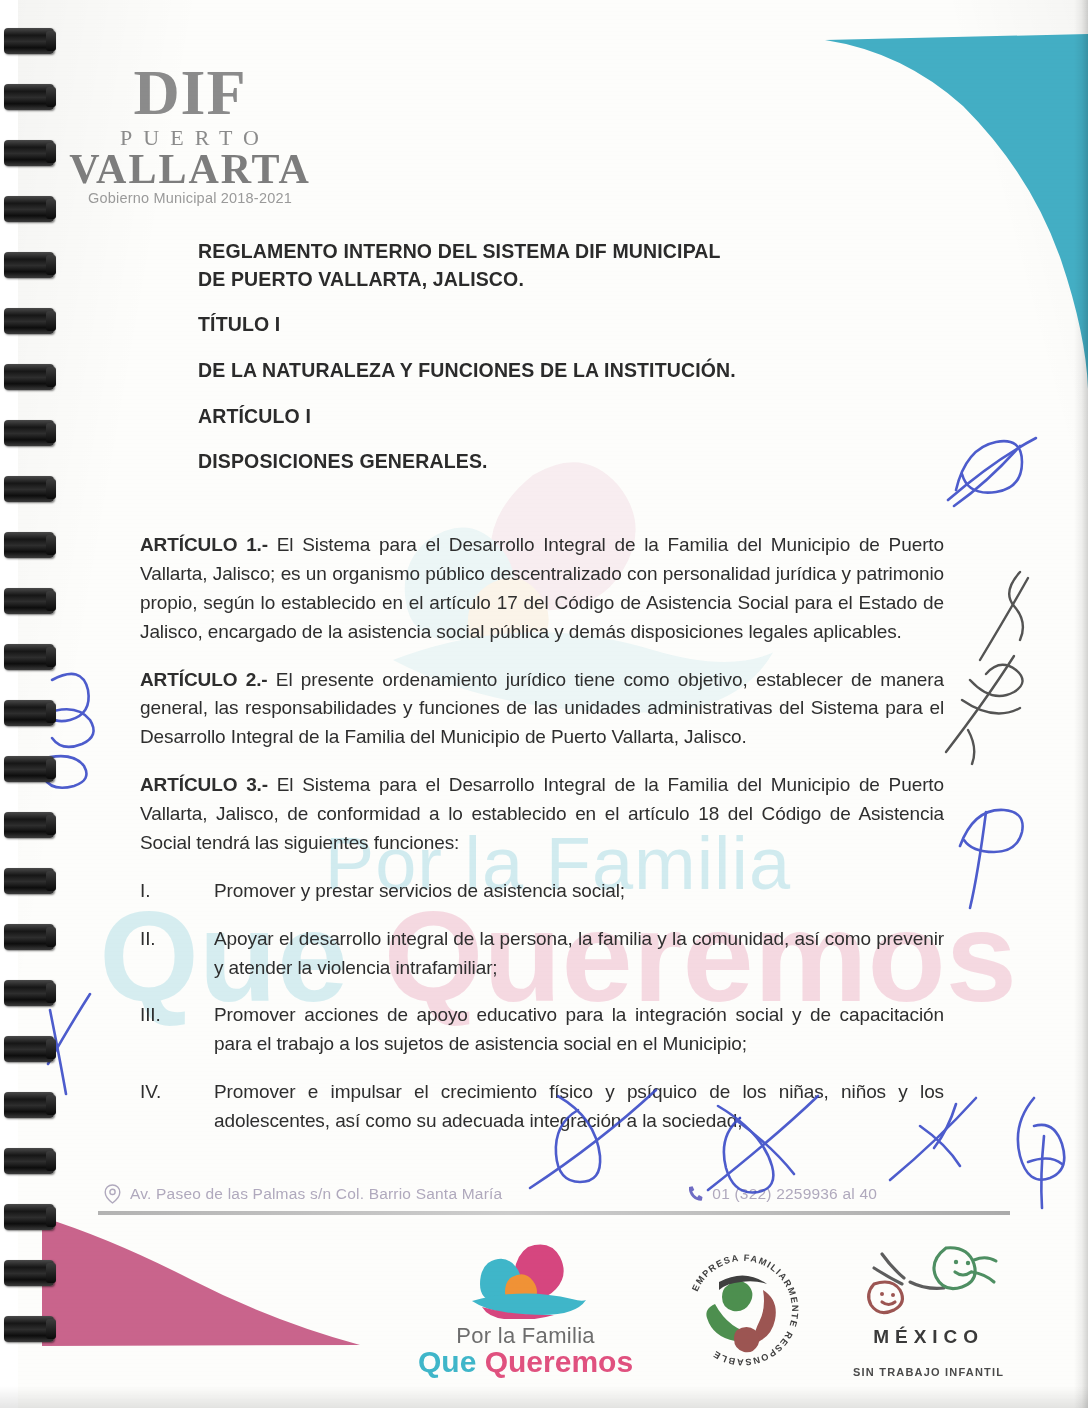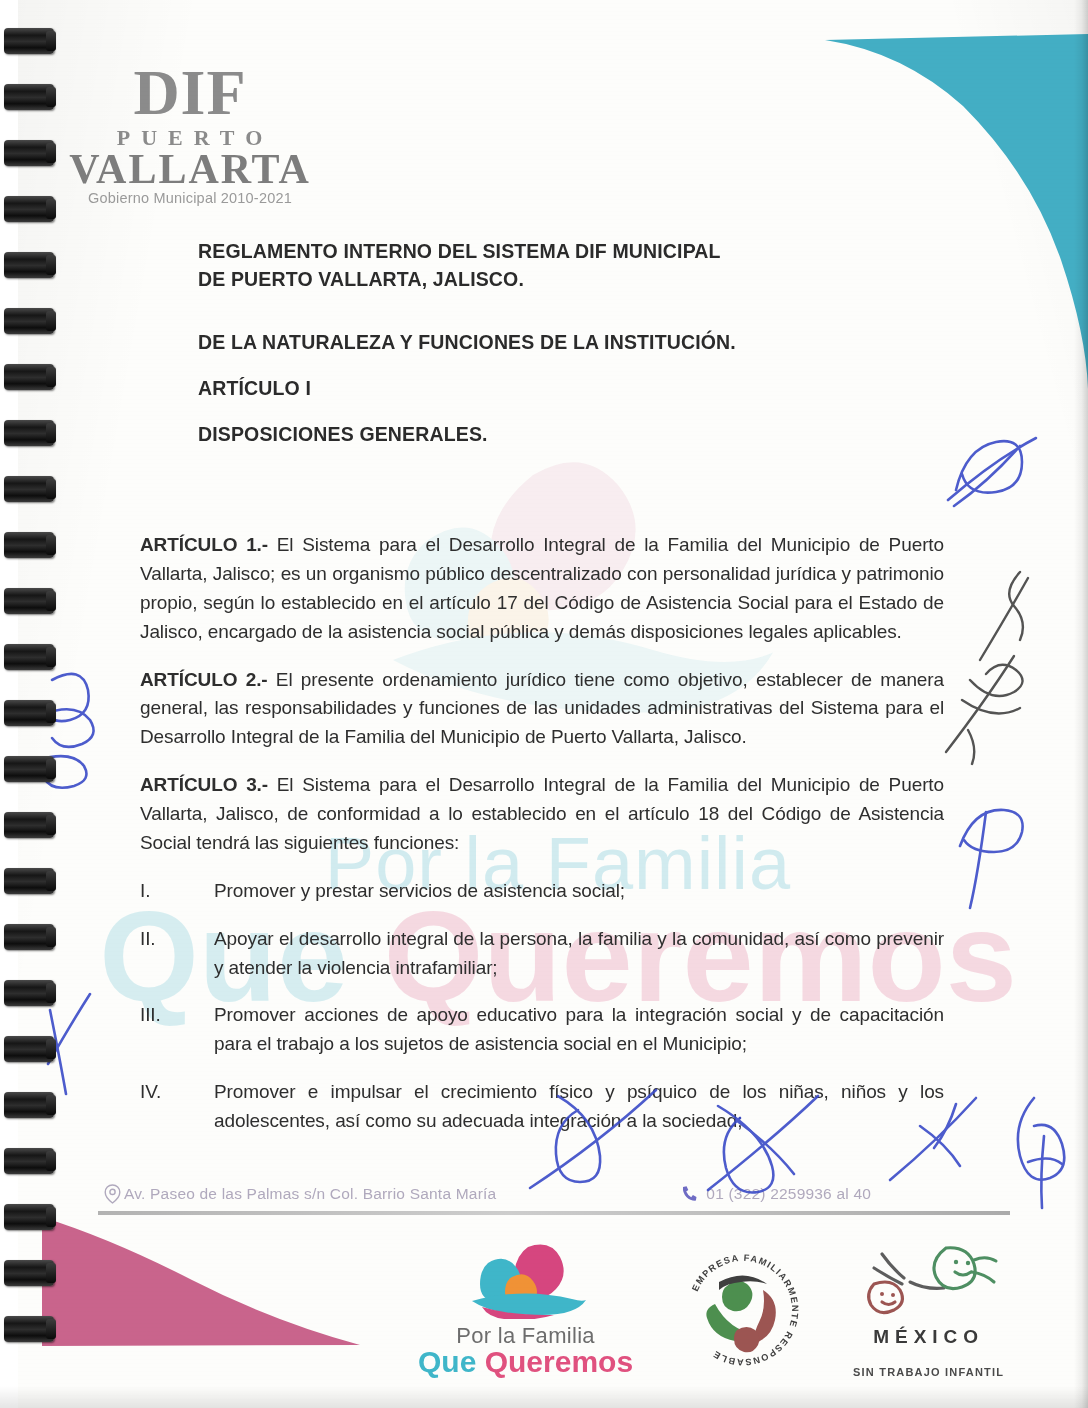--- a/index.html
+++ b/index.html
@@ -131,21 +131,20 @@
     line-height: .96;
     color: #8b8b8b;
   }
   .logo-puerto {
     font-family: "Liberation Serif", serif;
     font-size: 22px;
     letter-spacing: 11px;
     color: #8b8b8b;
     margin-top: 2px;
     padding-left: 10px;
-    font-weight: bold;
   }
   .logo-vallarta {
     font-family: "Liberation Serif", serif;
     font-size: 42px;
     font-weight: 700;
     letter-spacing: 2px;
     line-height: .9;
     color: #7d7d7d;
   }
   .logo-gob {
@@ -213,21 +212,21 @@
   .footer-contact {
     position: absolute;
     left: 86px; bottom: 204px;
     width: 906px;
     display: flex;
     align-items: center;
     color: #b0a9bd;
     font-size: 15.5px;
     letter-spacing: .2px;
   }
-  .fc-addr { display: flex; align-items: center; gap: 3px; }
+  .fc-addr { display: flex; align-items: center; gap: 9px; }
   .fc-phone { display: flex; align-items: center; gap: 8px; margin-left: 185px; }
 
   
   .bottom-logos {
     position: absolute;
     left: 400px; bottom: 30px;
     width: 640px; height: 150px;
     display: flex;
     align-items: flex-end;
     gap: 46px;
@@ -290,27 +289,28 @@
         <div>
           <span class="wm-que">Que </span><span class="wm-queremos">Queremos</span>
         </div>
       </div>
     </div>
 
     <div class="logo">
       <div class="logo-dif">DIF</div>
       <div class="logo-puerto">PUERTO</div>
       <div class="logo-vallarta">VALLARTA</div>
-      <div class="logo-gob">Gobierno Municipal 2010-2021</div>
+      <div class="logo-gob">Gobierno Municipal 2018-2021</div>
     </div>
 
     <div class="titles">
       <div class="title-line">REGLAMENTO INTERNO DEL SISTEMA DIF MUNICIPAL</div>
       <div class="title-line">DE PUERTO VALLARTA, JALISCO.</div>
       <div class="title-gap"></div>
+      <div class="title-line">TÍTULO I</div>
       <div class="title-gap"></div>
       <div class="title-line">DE LA NATURALEZA Y FUNCIONES DE LA INSTITUCIÓN.</div>
       <div class="title-gap"></div>
       <div class="title-line">ARTÍCULO I</div>
       <div class="title-gap"></div>
       <div class="title-line">DISPOSICIONES GENERALES.</div>
     </div>
 
     <div class="body-text">
 

